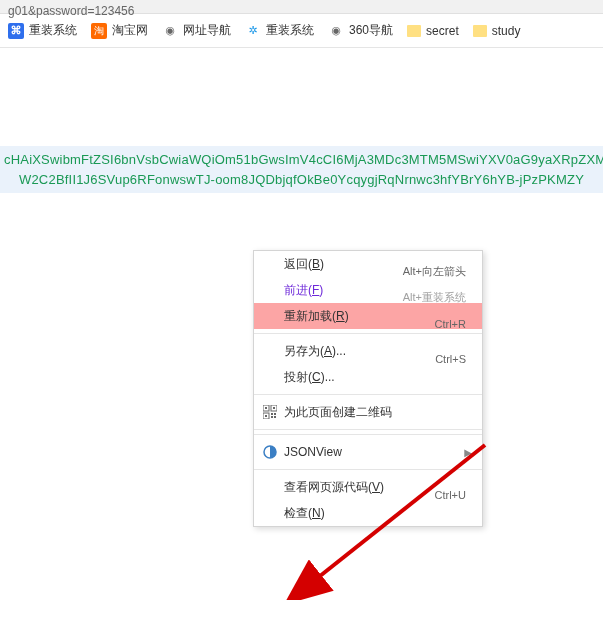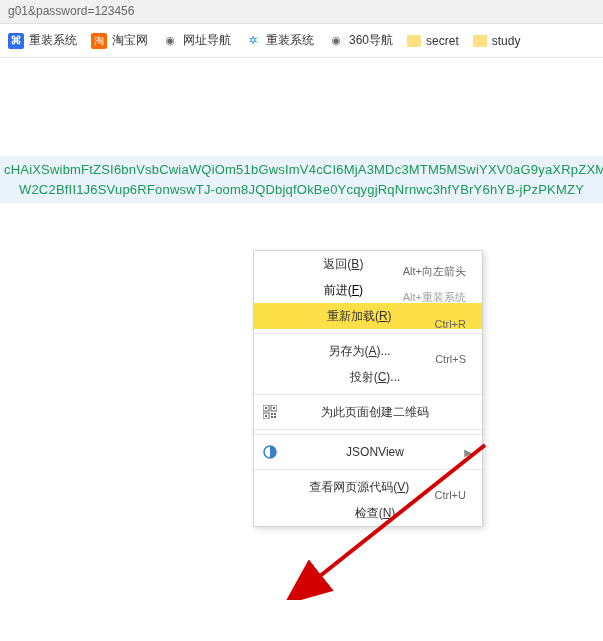--- a/index.html
+++ b/index.html
@@ -1,37 +1,37 @@
 <!DOCTYPE html>
 <html><head>
   <meta charset="utf-8">
   <style>
     * { margin: 0; padding: 0; box-sizing: border-box; font-family: "Microsoft YaHei", Arial, sans-serif; }
     body { width: 603px; height: 641px; background: #fff; overflow: hidden; position: relative; }
     
-    .url-bar { height: 24px; background: #f1f1f1; padding: 4px 8px; font-size: 12px; color: #666; border-bottom: 1px solid #e0e0e0; }
+    .url-bar { height: 14px; background: #f1f1f1; padding: 4px 8px; font-size: 12px; color: #666; border-bottom: 1px solid #e0e0e0; }
     
     .bookmark-bar { height: 34px; background: #fff; padding: 6px 8px; display: flex; align-items: center; gap: 14px; border-bottom: 1px solid #e5e5e5; }
     .bookmark-item { display: inline-flex; align-items: center; gap: 5px; font-size: 12px; color: #333; cursor: pointer; }
     .bm-icon { width: 16px; height: 16px; display: inline-flex; align-items: center; justify-content: center; border-radius: 2px; font-size: 11px; }
     .bm-baidu { background: #2f6fed; color: #fff; font-weight: bold; }
     .bm-taobao { background: #ff6a00; color: #fff; font-size: 10px; }
     .bm-globe { color: #666; }
     .bm-chong { color: #1a97e8; }
     .bm-folder { background: #ffe082; width: 14px; height: 12px; border-radius: 1px; }
     
     .content-area { padding: 0; text-align: center; }
     .json-text { background: #eaf2fb; color: #1a9955; font-family: Consolas, monospace; font-size: 13px; line-height: 1.5; padding: 4px; margin-top: 98px; white-space: nowrap; overflow: hidden; letter-spacing: 0.2px; }
     
-    .context-menu { position: absolute; left: 253px; top: 250px; width: 230px; background: #fff; border: 1px solid #d4d4d4; box-shadow: 2px 2px 6px rgba(0,0,0,0.15); font-size: 12px; text-align: center; }
+    .context-menu { position: absolute; left: 253px; top: 250px; width: 230px; background: #fff; border: 1px solid #d4d4d4; box-shadow: 2px 2px 6px rgba(0,0,0,0.15); font-size: 12px; }
     .menu-item { display: flex; align-items: center; height: 26px; padding: 0 16px 0 30px; cursor: pointer; position: relative; }
     .menu-item.disabled { color: #a0a0a0; cursor: default; }
-    .menu-item.highlighted { background: #fde047; }
+    .menu-item.highlighted { background: #fca5a5; }
     .menu-item .label { flex: 1; color: #333; }
-    .menu-item.disabled .label { color: #000000; }
+    .menu-item.disabled .label { color: #6d28d9; }
     .menu-item .shortcut { color: #666; font-size: 11px; margin-top: 15px; }
     .menu-item.disabled .shortcut { color: #a0a0a0; }
     .menu-item .submenu-arrow { position: absolute; right: 10px; color: #888; font-size: 10px; }
     .menu-sep { height: 1px; background: #e5e5e5; margin: 4px 0; }
     .menu-icon { position: absolute; left: 8px; width: 16px; height: 16px; display: flex; align-items: center; justify-content: center; color: #666; }
     
     .underline { text-decoration: underline; }
     
     .arrow-annotation { position: absolute; left: 285px; top: 440px; pointer-events: none; }
   </style>

